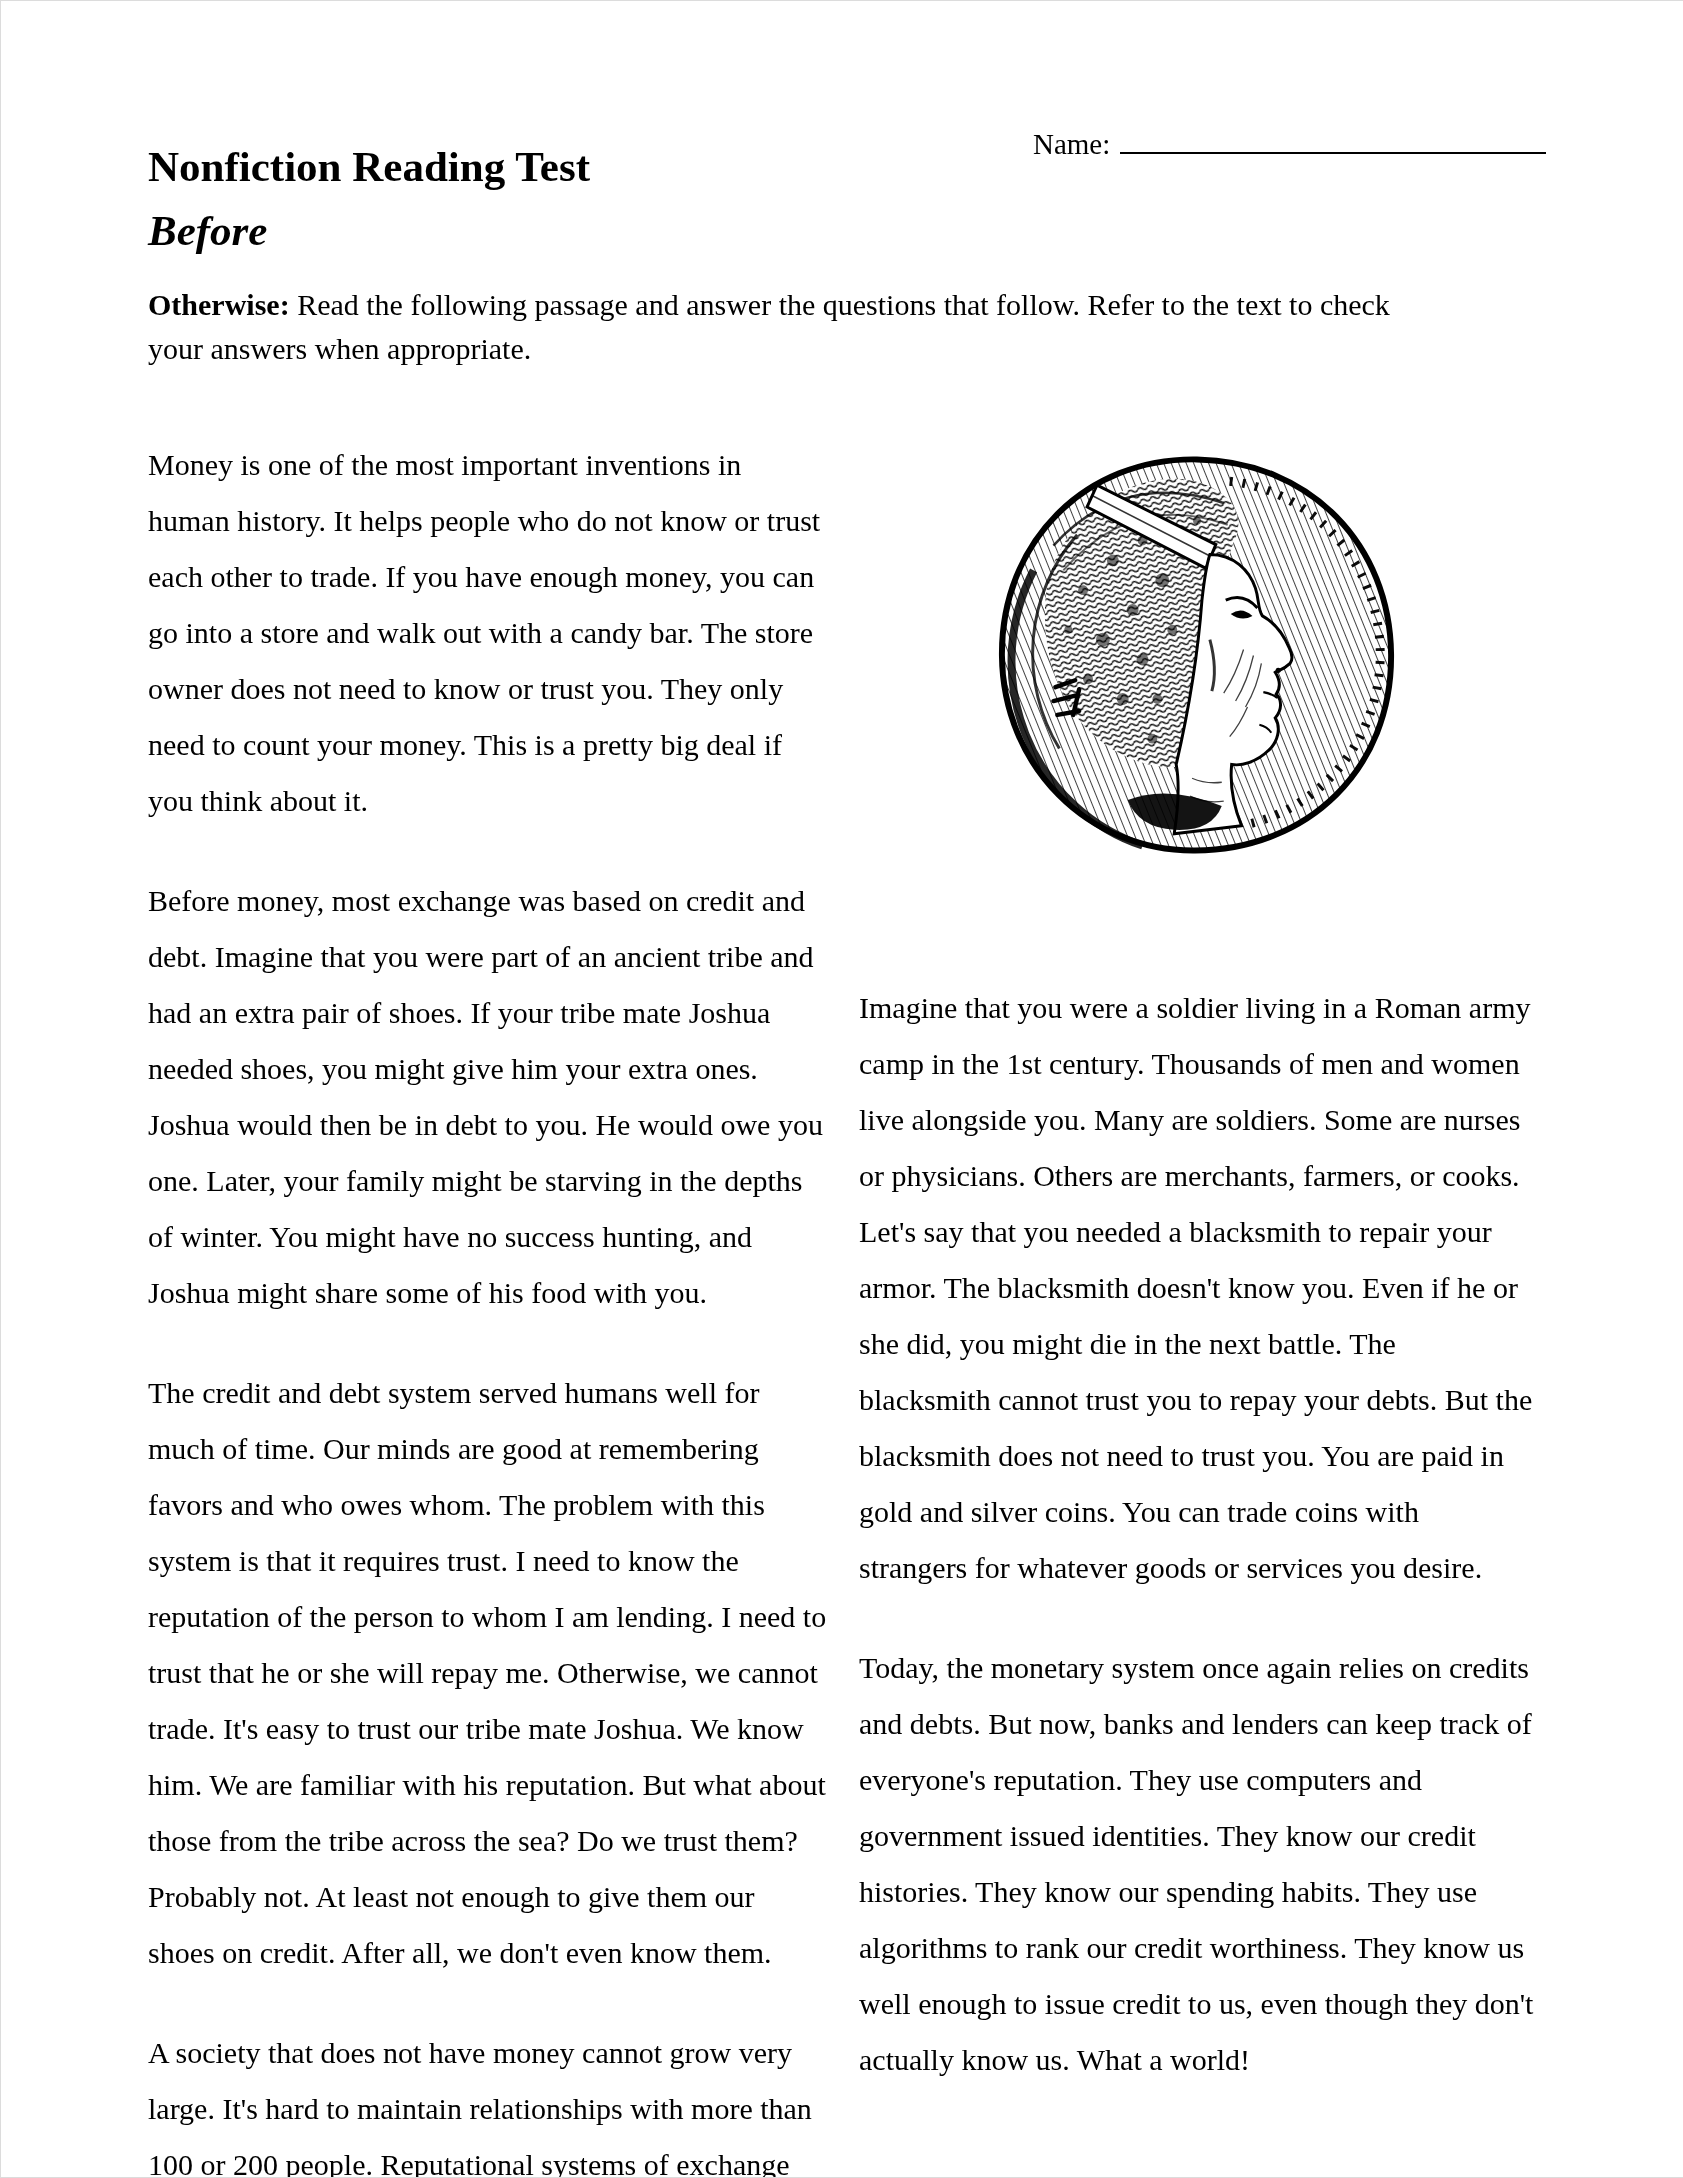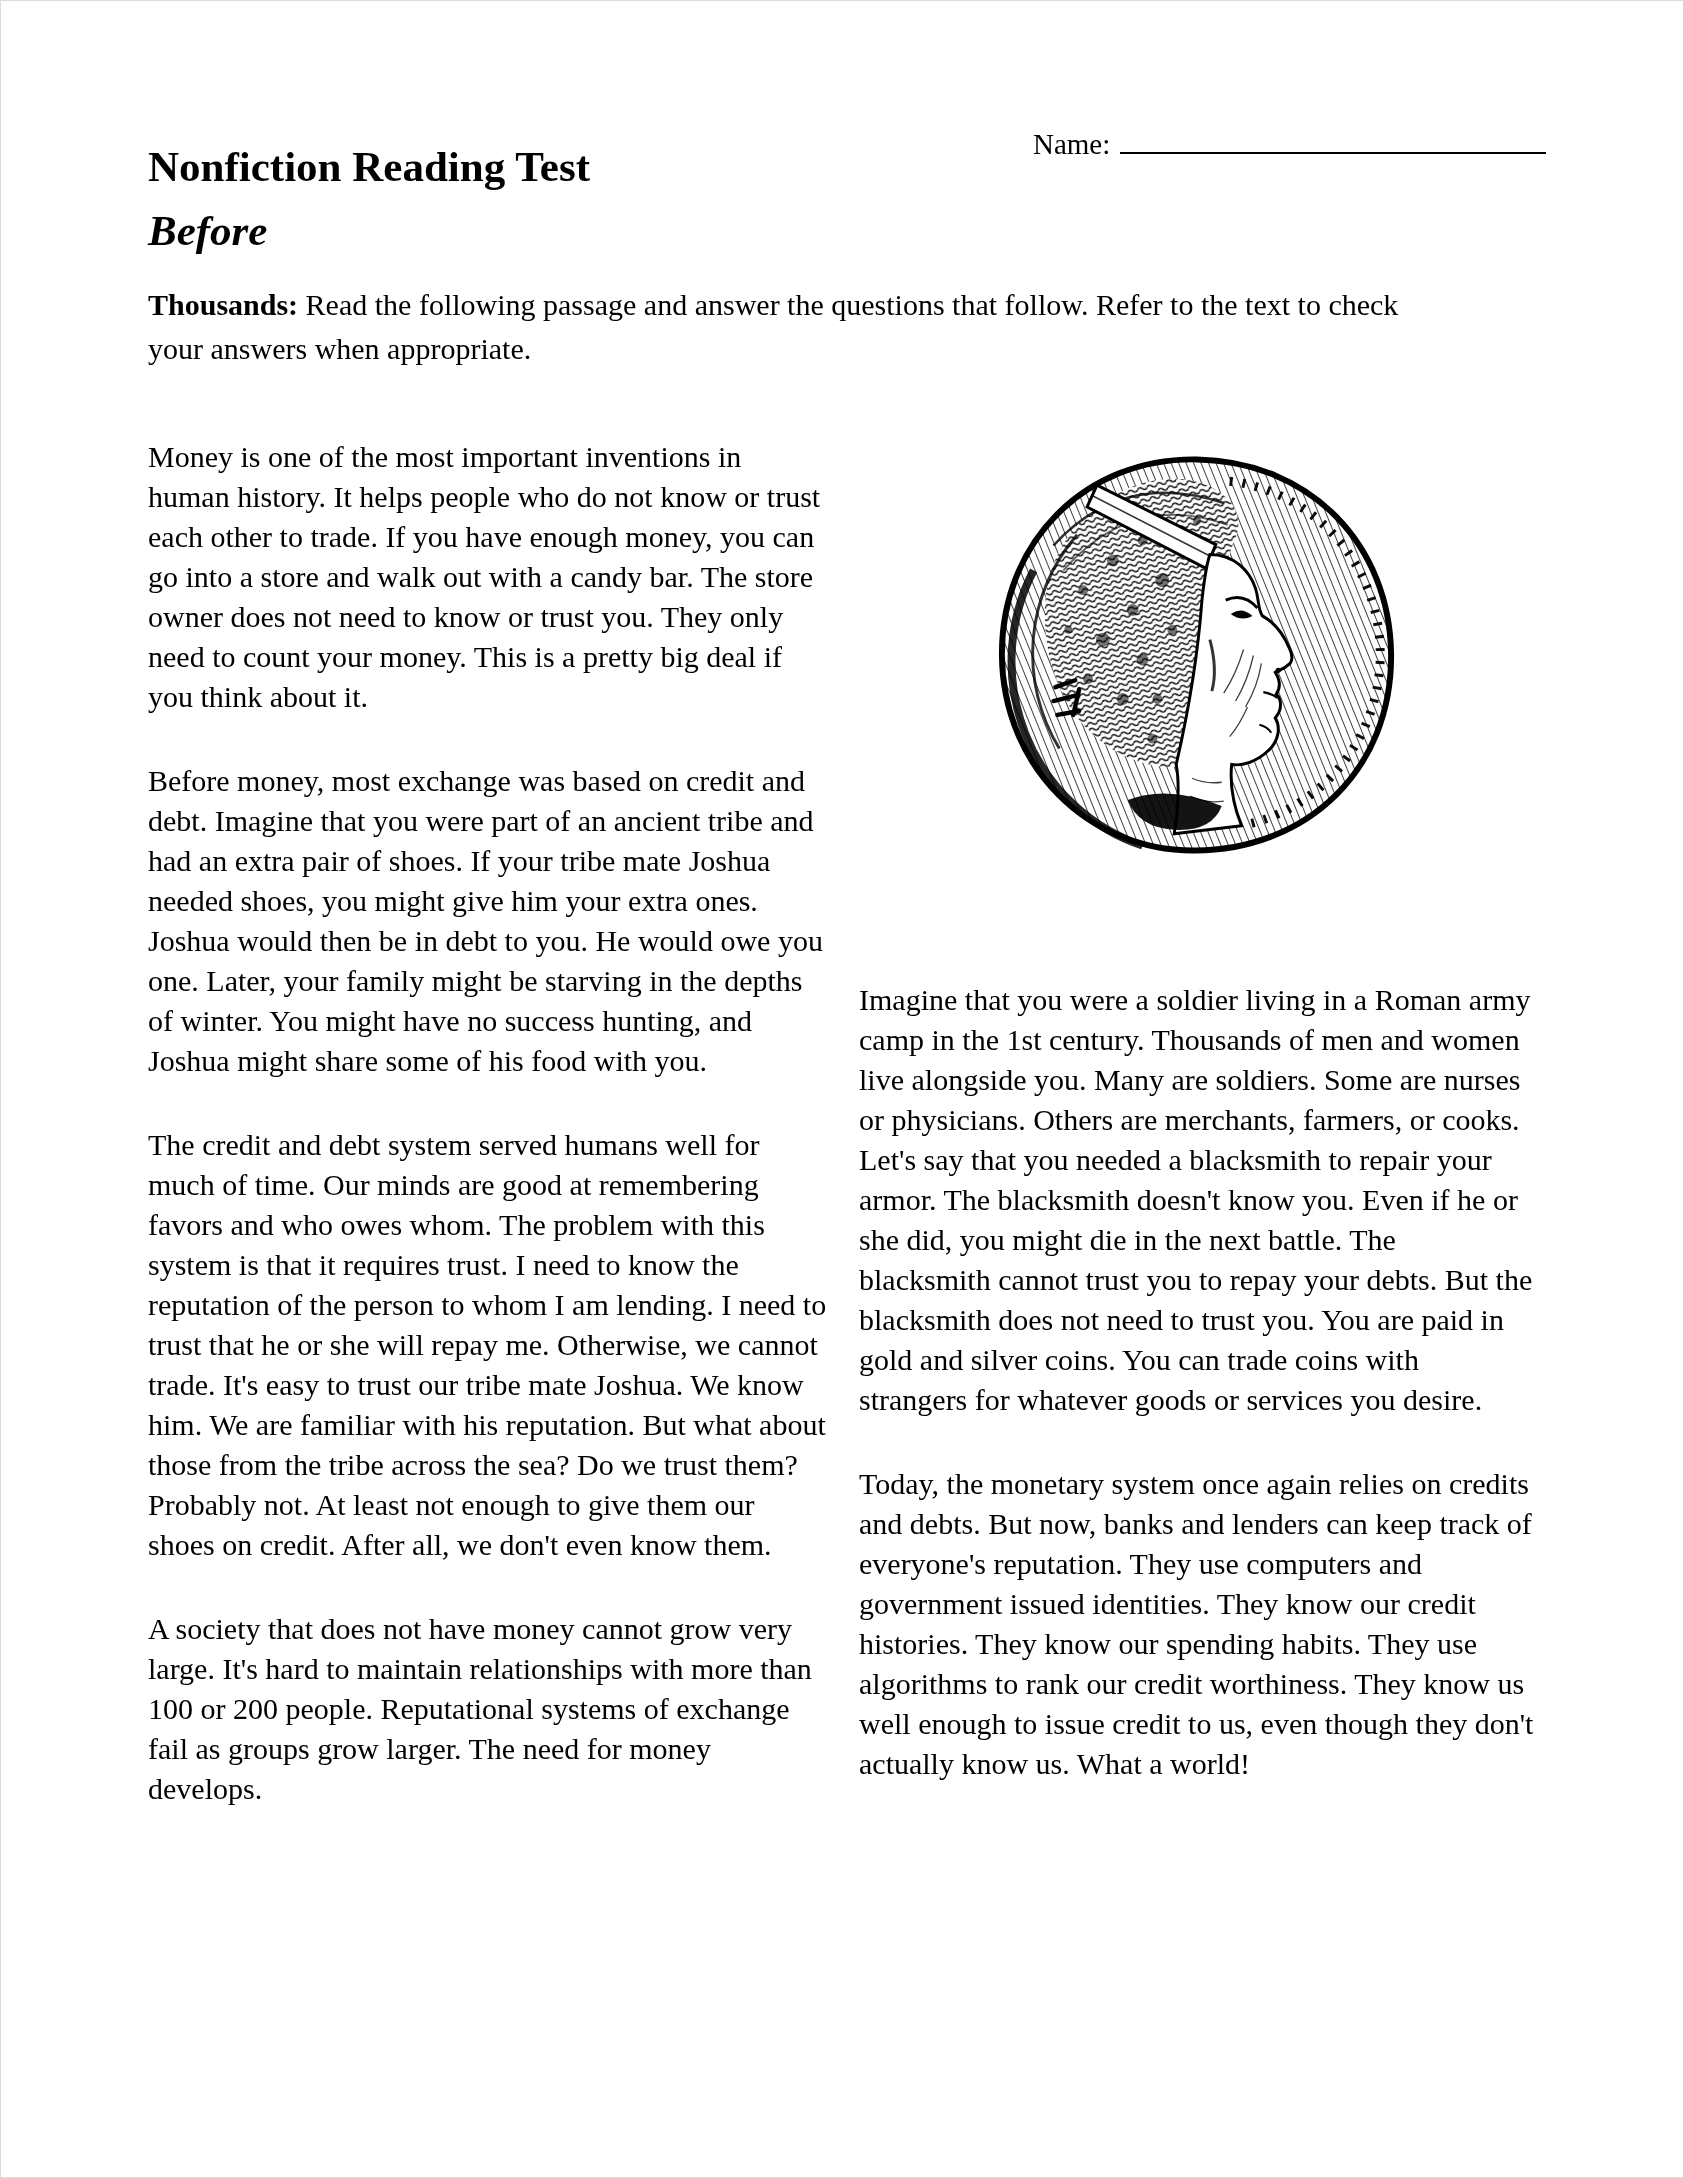--- a/index.html
+++ b/index.html
@@ -63,21 +63,21 @@
     left: 147px;
     top: 436px;
     display: flex;
     gap: 32px;
   }
   .col-left  { width: 679px; }
   .col-right { width: 675px; }
   p.body {
     margin: 0 0 44px 0;
     font-size: 30px;
-    line-height: 40px;
+    line-height: 56px;
   }
   .coin-wrap {
     height: 543px;
     padding-top: 14px;
     box-sizing: border-box;
     display: flex;
     justify-content: center;
     align-items: flex-start;
   }
   .coin-wrap svg { display: block; }
@@ -88,21 +88,21 @@
 <div class="page">
 
   <div class="name-row">
     <span>Name:</span><span class="name-line"></span>
   </div>
 
   <h1 class="title">Nonfiction Reading Test</h1>
   <h2 class="subtitle">Before</h2>
 
   <p class="directions">
-    <b>Thousands:</b>
+    <b>Otherwise:</b>
     <span>Read the following passage and answer the questions that follow. Refer to the text to check your answers when appropriate.</span>
   </p>
 
   <div class="columns">
 
     <div class="col-left">
       <p class="body">Money is one of the most important inventions in human history. It helps people who do not know or trust each other to trade. If you have enough money, you can go into a store and walk out with a candy bar. The store owner does not need to know or trust you. They only need to count your money. This is a pretty big deal if you think about it.</p>
       <p class="body">Before money, most exchange was based on credit and debt. Imagine that you were part of an ancient tribe and had an extra pair of shoes. If your tribe mate Joshua needed shoes, you might give him your extra ones. Joshua would then be in debt to you. He would owe you one. Later, your family might be starving in the depths of winter. You might have no success hunting, and Joshua might share some of his food with you.</p>
       <p class="body">The credit and debt system served humans well for much of time. Our minds are good at remembering favors and who owes whom. The problem with this system is that it requires trust. I need to know the reputation of the person to whom I am lending. I need to trust that he or she will repay me. Otherwise, we cannot trade. It's easy to trust our tribe mate Joshua. We know him. We are familiar with his reputation. But what about those from the tribe across the sea? Do we trust them? Probably not. At least not enough to give them our shoes on credit. After all, we don't even know them.</p>
       <p class="body">A society that does not have money cannot grow very large. It's hard to maintain relationships with more than 100 or 200 people. Reputational systems of exchange fail as groups grow larger. The need for money develops.</p>

